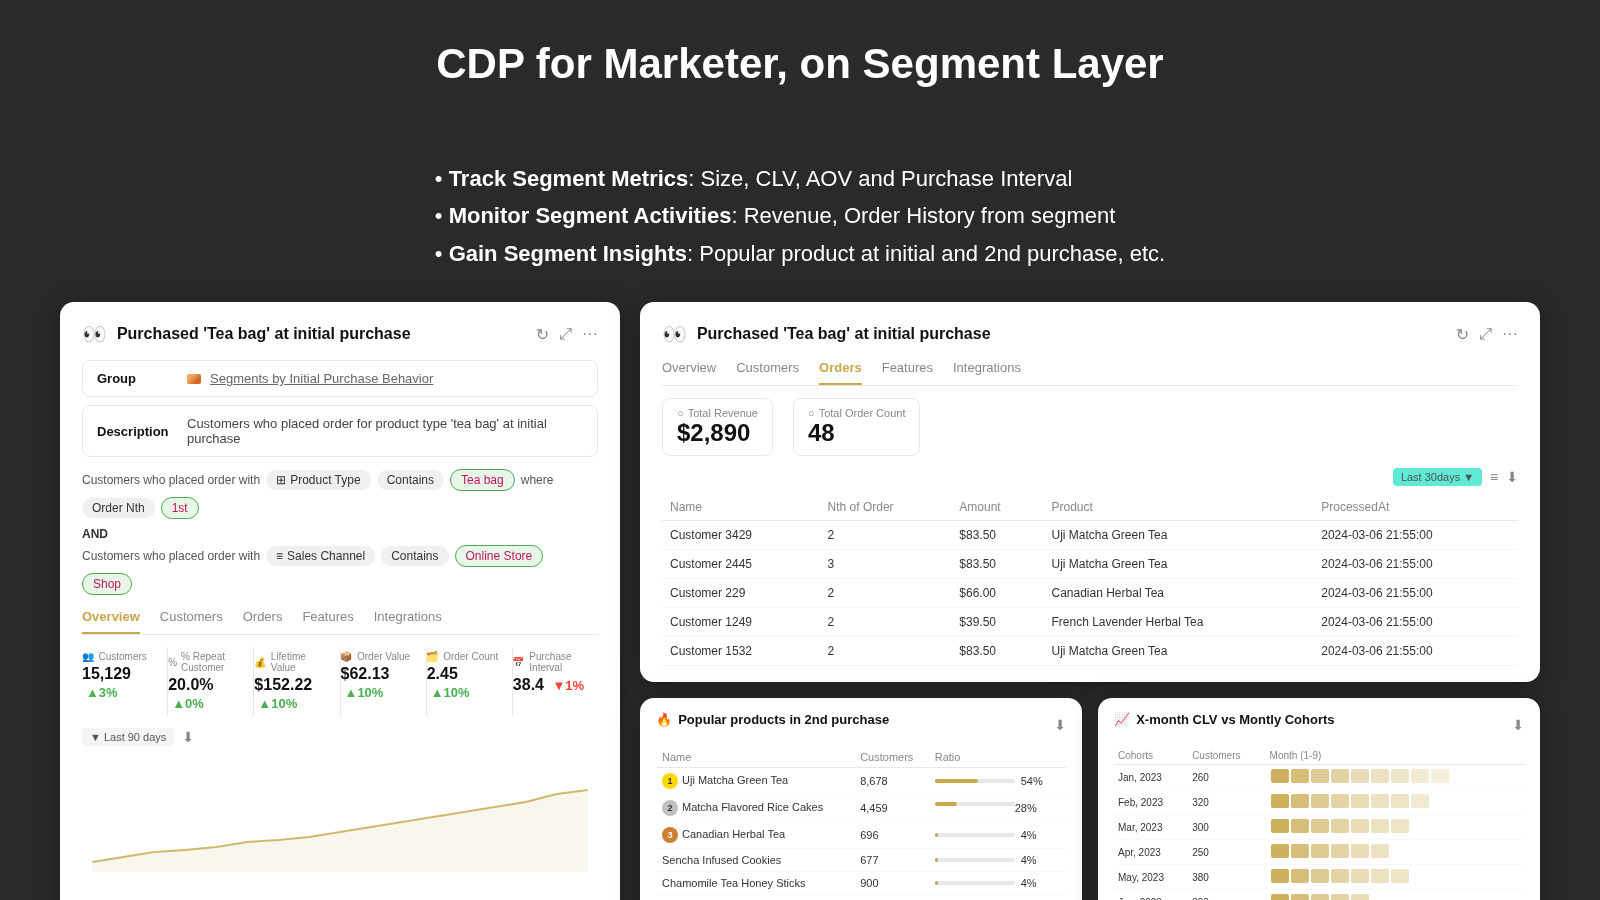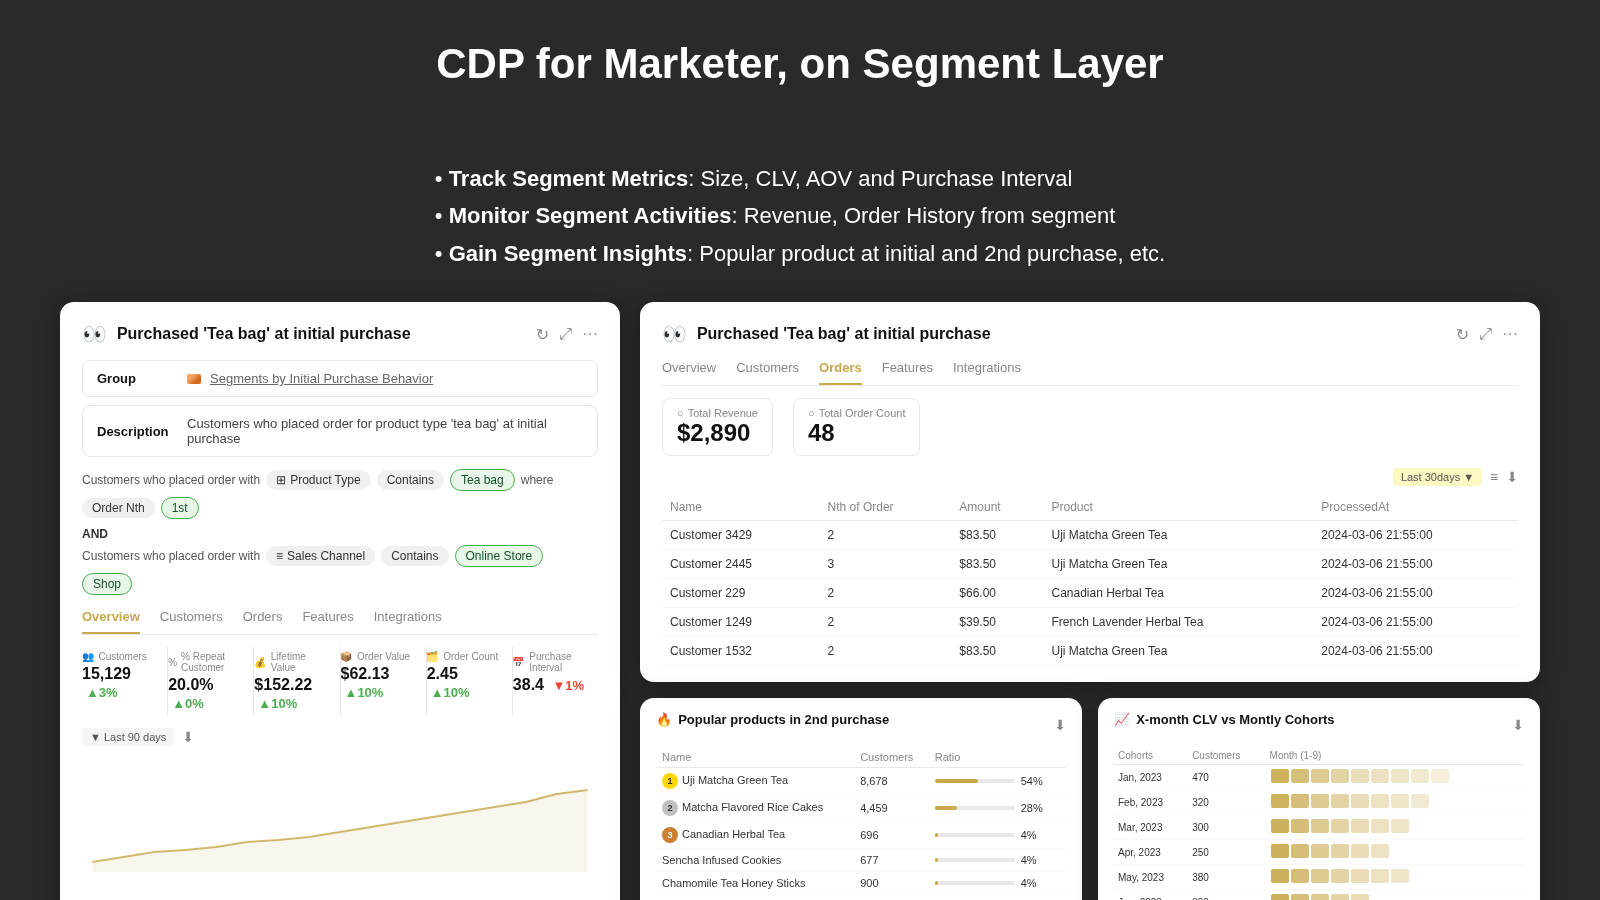--- a/index.html
+++ b/index.html
@@ -151,21 +151,21 @@
       padding: 3px 10px;
       font-size: 12px;
       color: #333;
       display: flex;
       align-items: center;
       gap: 4px;
     }
     .filter-pill-green {
       background: #e8f5e9;
       border: 1px solid #4caf50;
-      color: #14532d;
+      color: #be185d;
       border-radius: 20px;
       padding: 3px 10px;
       font-size: 12px;
     }
     .and-label {
       font-weight: 700;
       font-size: 12px;
       color: #333;
       margin: 4px 0;
     }
@@ -293,21 +293,21 @@
     }
     .table-controls {
       display: flex;
       align-items: center;
       justify-content: flex-end;
       gap: 8px;
       margin-bottom: 8px;
     }
     .date-filter {
       font-size: 11px;
-      background: #fef9c3;
+      background: #5eead4;
       border-radius: 4px;
       padding: 3px 8px;
       color: #555;
       display: flex;
       align-items: center;
       gap: 3px;
     }
 
     
     .data-table {
@@ -695,21 +695,21 @@
         <div class="ratio-bar" style="width:54%"></div>
       </div>
       <span>54%</span>
     </div>
   </td>
               </tr>
               <tr>
                 <td><span class="rank-badge rank-2">2</span><span>Matcha Flavored Rice Cakes</span></td>
                 <td>4,459</td>
                 <td>
-    <div style="display:flex;align-items:center;gap:6px;">
+    <div style="display:flex;align-items:flex-start;">
       <div class="ratio-bar-bg">
         <div class="ratio-bar" style="width:28%"></div>
       </div>
       <span>28%</span>
     </div>
   </td>
               </tr>
               <tr>
                 <td><span class="rank-badge rank-3">3</span><span>Canadian Herbal Tea</span></td>
                 <td>696</td>
@@ -784,21 +784,21 @@
           <thead id="cohort-table-head">
               <tr>
                 <th>Cohorts</th>
                 <th>Customers</th>
                 <th>Month (1-9)</th>
               </tr>
             </thead>
           <tbody id="cohort-table-body">
               <tr>
                 <td>Jan, 2023</td>
-                <td>470</td>
+                <td>260</td>
                 <td><span class="cohort-cell" style="background: rgba(200, 168, 75, 0.9);"></span><span class="cohort-cell" style="background: rgba(200, 168, 75, 0.75);"></span><span class="cohort-cell" style="background: rgba(200, 168, 75, 0.6);"></span><span class="cohort-cell" style="background: rgba(200, 168, 75, 0.5);"></span><span class="cohort-cell" style="background: rgba(200, 168, 75, 0.4);"></span><span class="cohort-cell" style="background: rgba(200, 168, 75, 0.35);"></span><span class="cohort-cell" style="background: rgba(200, 168, 75, 0.3);"></span><span class="cohort-cell" style="background: rgba(200, 168, 75, 0.25);"></span><span class="cohort-cell" style="background: rgba(200, 168, 75, 0.2);"></span></td>
               </tr>
               <tr>
                 <td>Feb, 2023</td>
                 <td>320</td>
                 <td><span class="cohort-cell" style="background: rgba(200, 168, 75, 0.9);"></span><span class="cohort-cell" style="background: rgba(200, 168, 75, 0.75);"></span><span class="cohort-cell" style="background: rgba(200, 168, 75, 0.6);"></span><span class="cohort-cell" style="background: rgba(200, 168, 75, 0.5);"></span><span class="cohort-cell" style="background: rgba(200, 168, 75, 0.4);"></span><span class="cohort-cell" style="background: rgba(200, 168, 75, 0.35);"></span><span class="cohort-cell" style="background: rgba(200, 168, 75, 0.3);"></span><span class="cohort-cell" style="background: rgba(200, 168, 75, 0.25);"></span></td>
               </tr>
               <tr>
                 <td>Mar, 2023</td>
                 <td>300</td>

